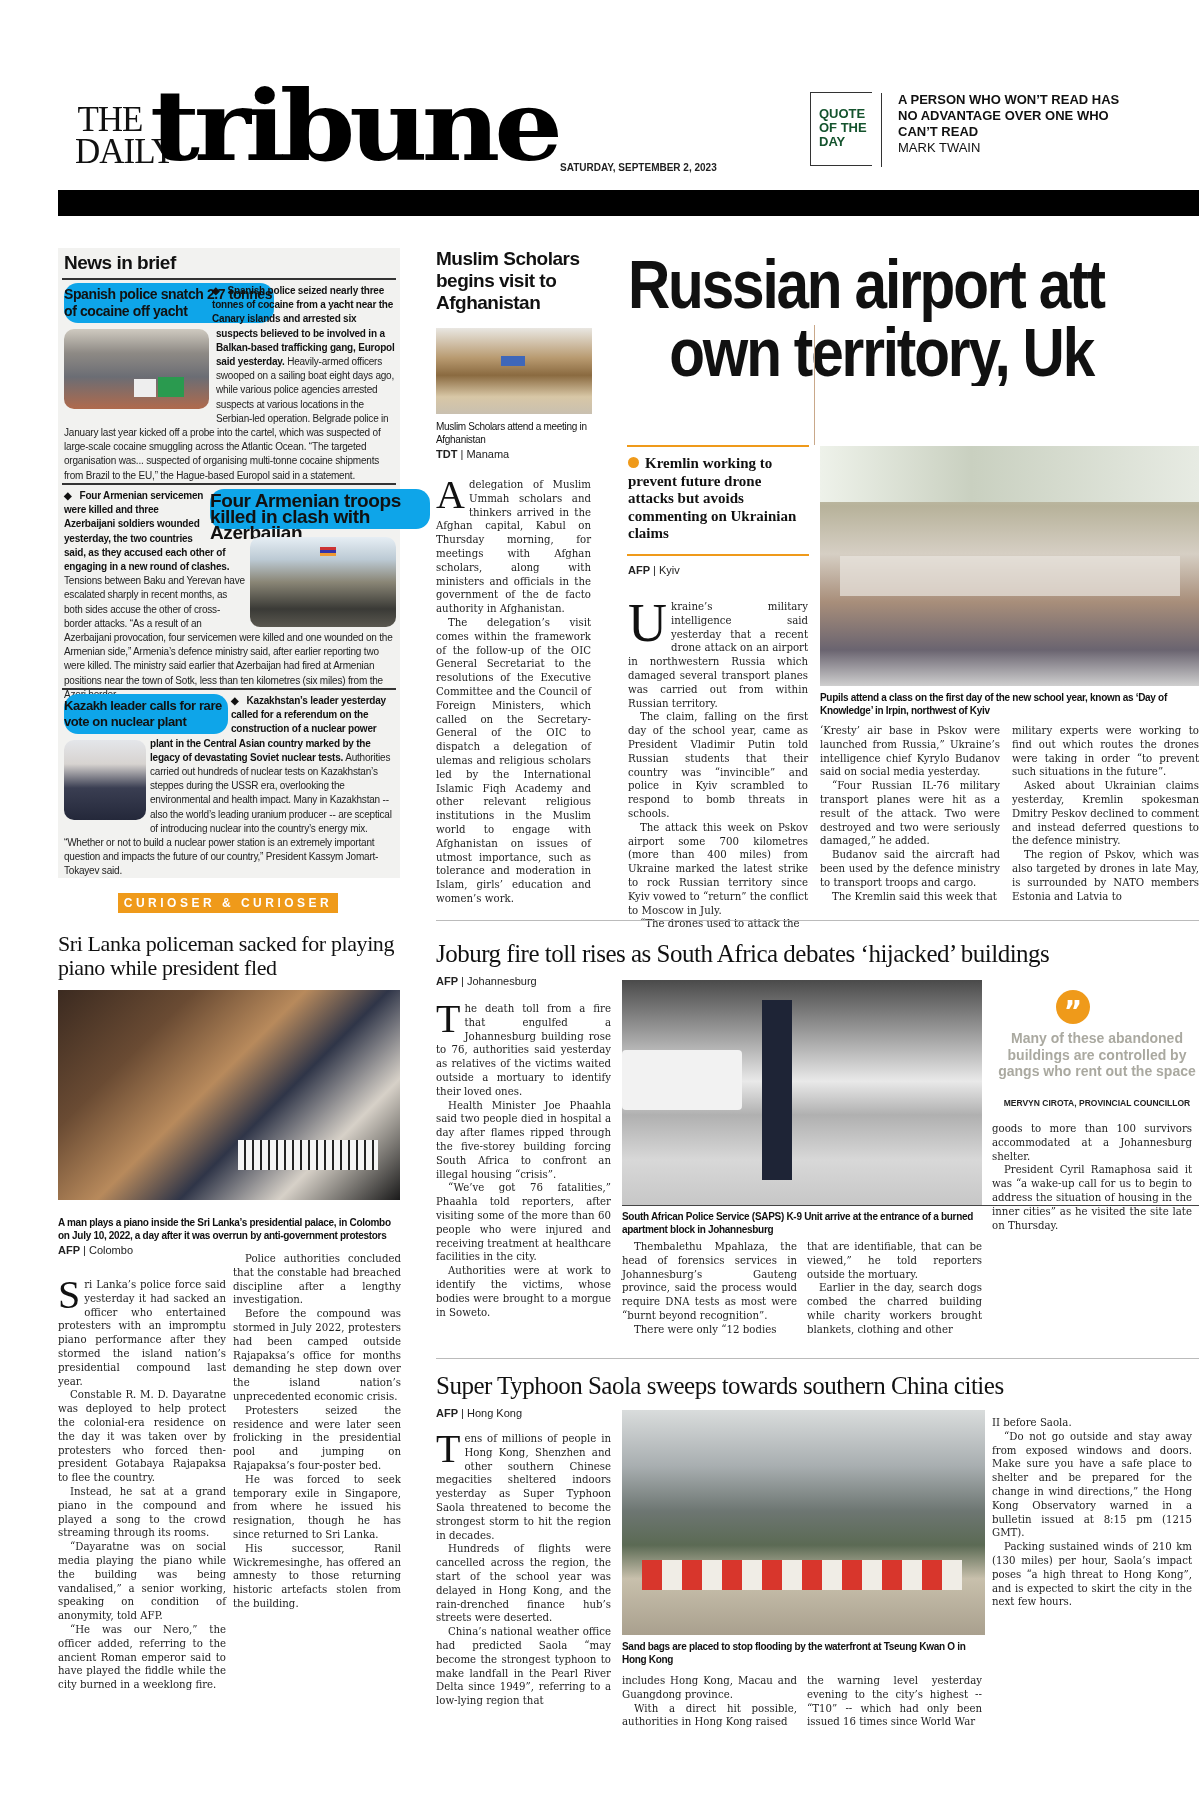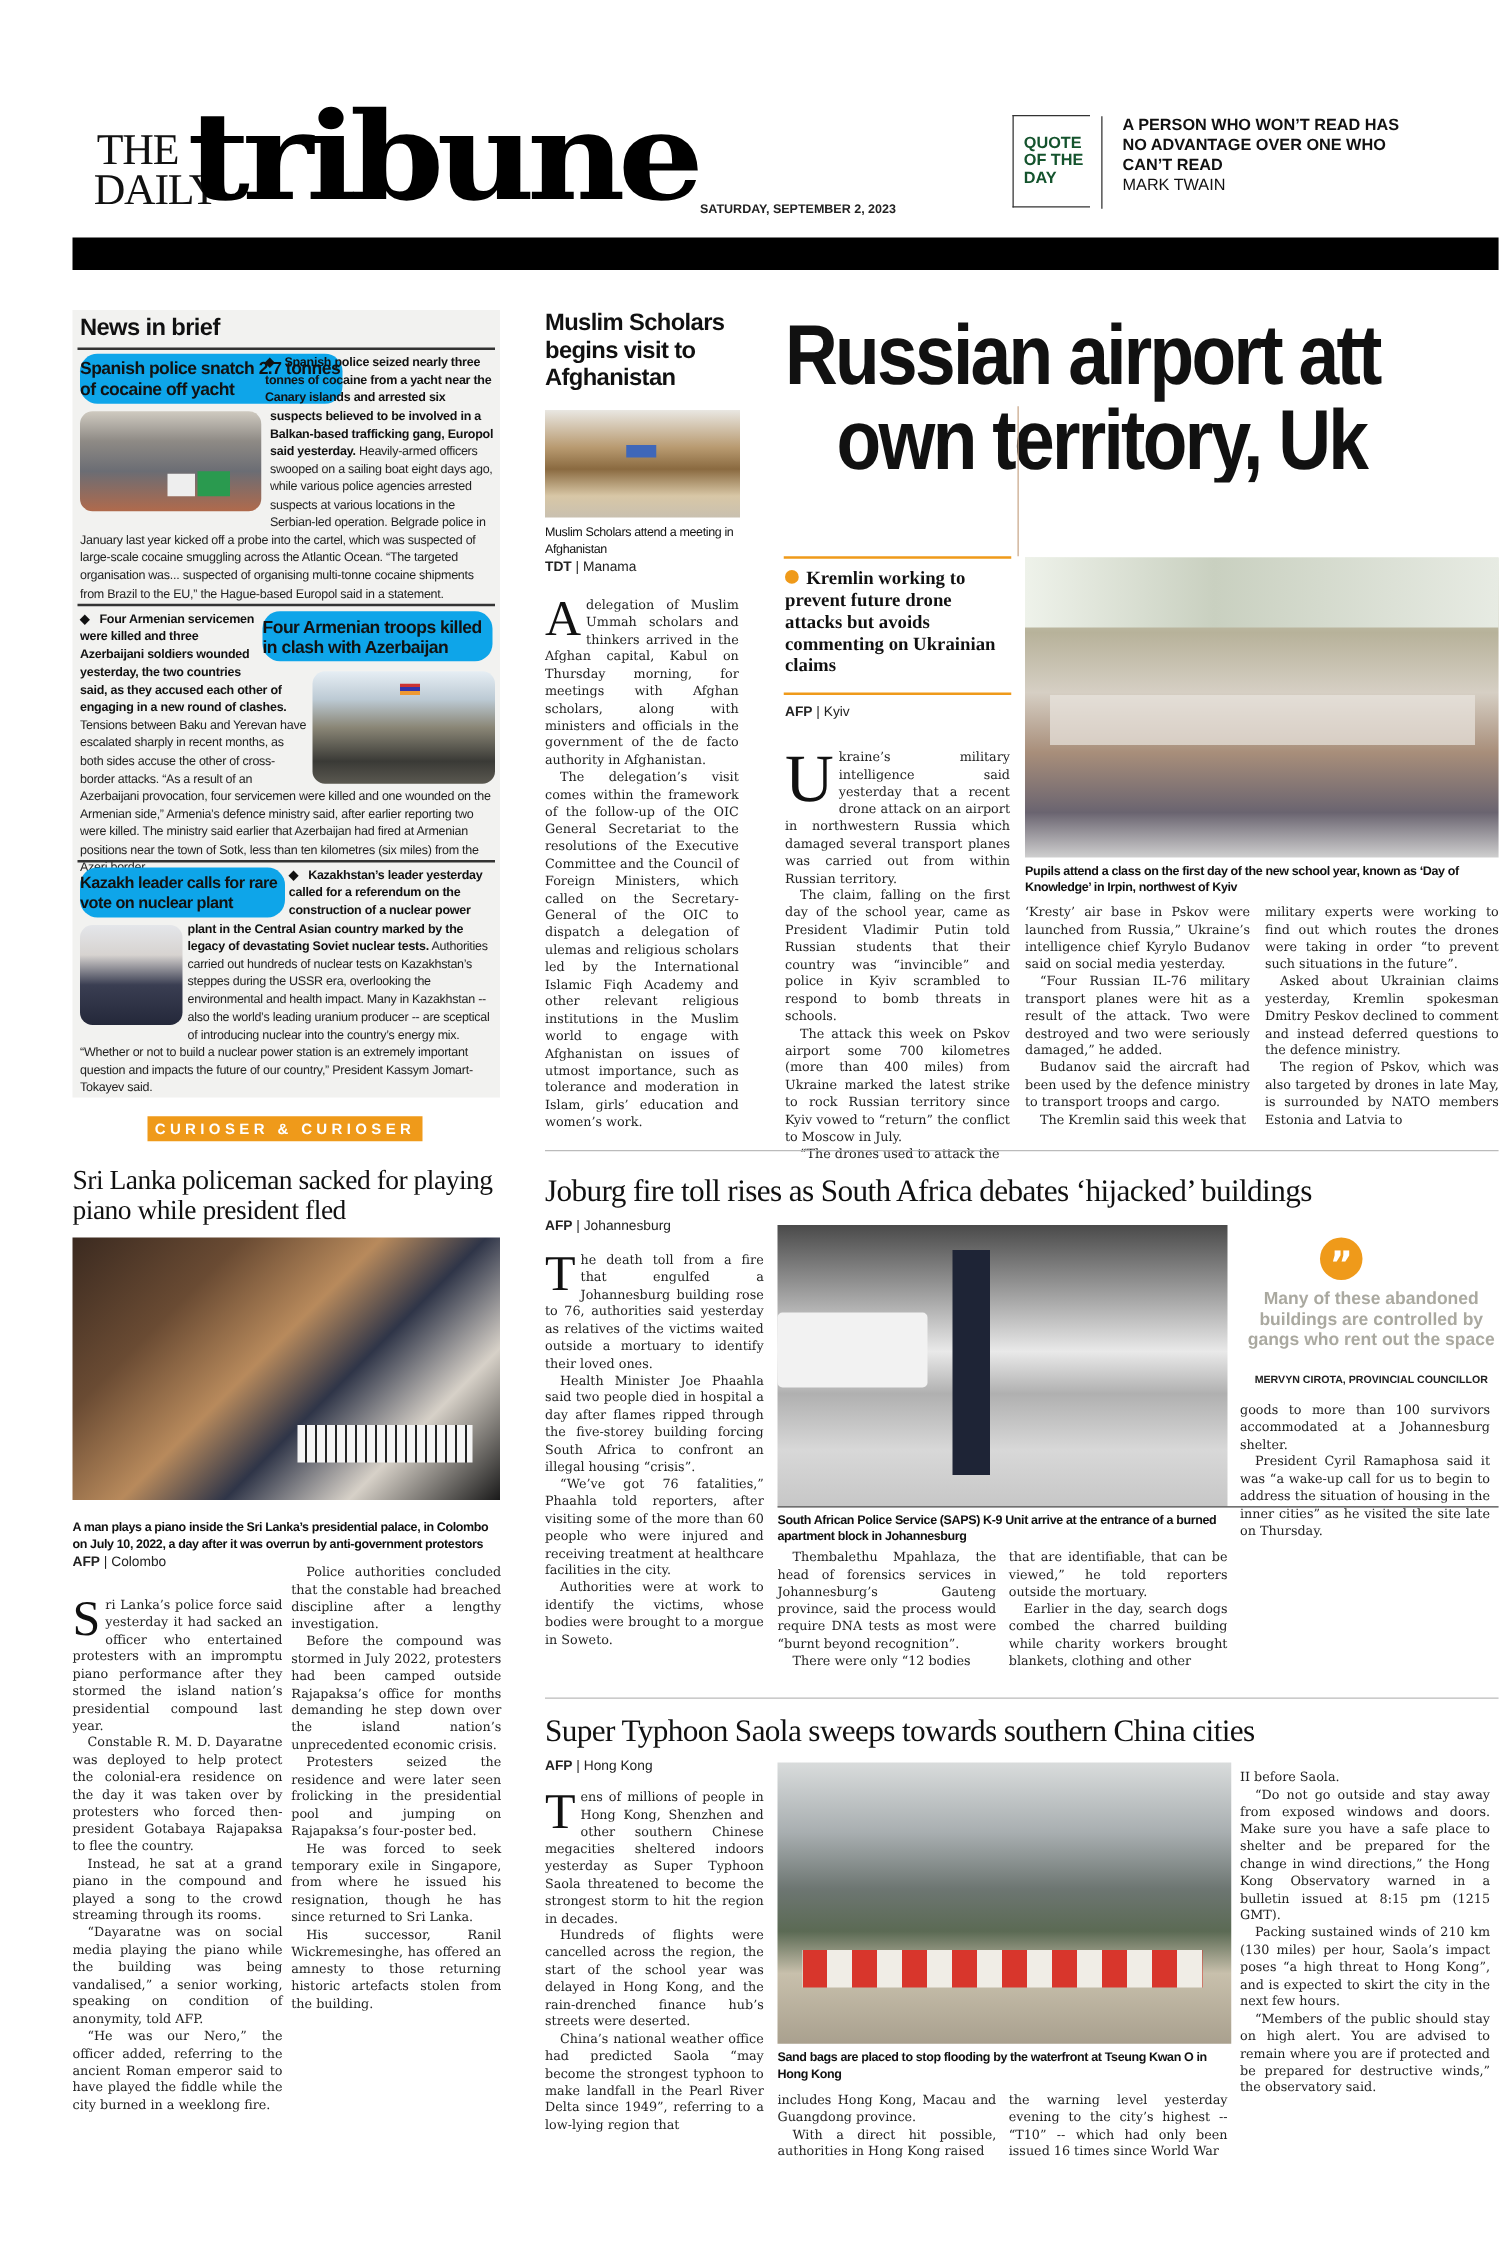--- a/index.html
+++ b/index.html
@@ -75,21 +75,21 @@
   <div style="position:absolute;left:94px;top:48px;width:26px;height:20px;background:#2a9a4f;"></div>
 </div>
 <div class="abs brief-text" style="left:64px;top:284px;width:332px;height:196px;">
   <div style="float:left;width:148px;height:43px;"></div>
   <div style="float:left;clear:left;width:152px;height:86px;"></div>
   <b><span class="dia">◆</span><span>Spanish police seized nearly three tonnes of cocaine from a yacht near the Canary islands and arrested six suspects believed to be involved in a Balkan-based trafficking gang, Europol said yesterday.</span></b>
   <span>Heavily-armed officers swooped on a sailing boat eight days ago, while various police agencies arrested suspects at various locations in the Serbian-led operation. Belgrade police in January last year kicked off a probe into the cartel, which was suspected of large-scale cocaine smuggling across the Atlantic Ocean. “The targeted organisation was... suspected of organising multi-tonne cocaine shipments from Brazil to the EU,” the Hague-based Europol said in a statement.</span>
 </div>
 <div class="abs hr" style="left:62px;top:483px;width:334px;"></div>
 
-<div class="abs pill" style="left:210px;top:489px;width:184px;height:40px;font-size:14px;line-height:16px;padding-top:4px;">Four Armenian troops killed in clash with Azerbaijan</div>
+<div class="abs pill" style="left:210px;top:489px;width:220px;height:40px;font-size:19px;line-height:16px;padding-top:4px;">Four Armenian troops killed in clash with Azerbaijan</div>
 <div class="abs photo" style="left:250px;top:537px;width:146px;height:90px;background:linear-gradient(180deg,#e6eef4 0%,#bccad4 25%,#8a8676 50%,#3a3a36 80%,#5a5850 100%);">
   <div style="position:absolute;left:70px;top:10px;width:16px;height:9px;background:linear-gradient(180deg,#c33 33%,#33a 33% 66%,#e93 66%);"></div>
 </div>
 <div class="abs brief-text" style="left:64px;top:489px;width:332px;height:196px;">
   <div style="float:right;width:184px;height:44px;"></div>
   <div style="float:right;clear:right;width:150px;height:95px;"></div>
   <b><span class="dia">◆</span><span>Four Armenian servicemen were killed and three Azerbaijani soldiers wounded yesterday, the two countries said, as they accused each other of engaging in a new round of clashes.</span></b>
   <span>Tensions between Baku and Yerevan have escalated sharply in recent months, as both sides accuse the other of cross-border attacks. “As a result of an Azerbaijani provocation, four servicemen were killed and one wounded on the Armenian side,” Armenia’s defence ministry said, after earlier reporting two were killed. The ministry said earlier that Azerbaijan had fired at Armenian positions near the town of Sotk, less than ten kilometres (six miles) from the Azeri border.</span>
 </div>
 <div class="abs hr" style="left:62px;top:688px;width:334px;"></div>
@@ -233,14 +233,13 @@
   <p class="first">includes Hong Kong, Macau and Guangdong province.</p>
   <p>With a direct hit possible, authorities in Hong Kong raised</p>
 </div>
 <div class="abs body" style="left:807px;top:1674px;width:175px;">
   <p class="first">the warning level yesterday evening to the city’s highest -- “T10” -- which had only been issued 16 times since World War</p>
 </div>
 <div class="abs body" style="left:992px;top:1416px;width:200px;">
   <p class="first">II before Saola.</p>
   <p>“Do not go outside and stay away from exposed windows and doors. Make sure you have a safe place to shelter and be prepared for the change in wind directions,” the Hong Kong Observatory warned in a bulletin issued at 8:15 pm (1215 GMT).</p>
   <p>Packing sustained winds of 210 km (130 miles) per hour, Saola’s impact poses “a high threat to Hong Kong”, and is expected to skirt the city in the next few hours.</p>
-  <p>“Members of the public should stay on high alert. You are advised to remain where you are if protected and be prepared for destructive winds,” the observatory said.</p>
 </div>
 
 </body></html>

